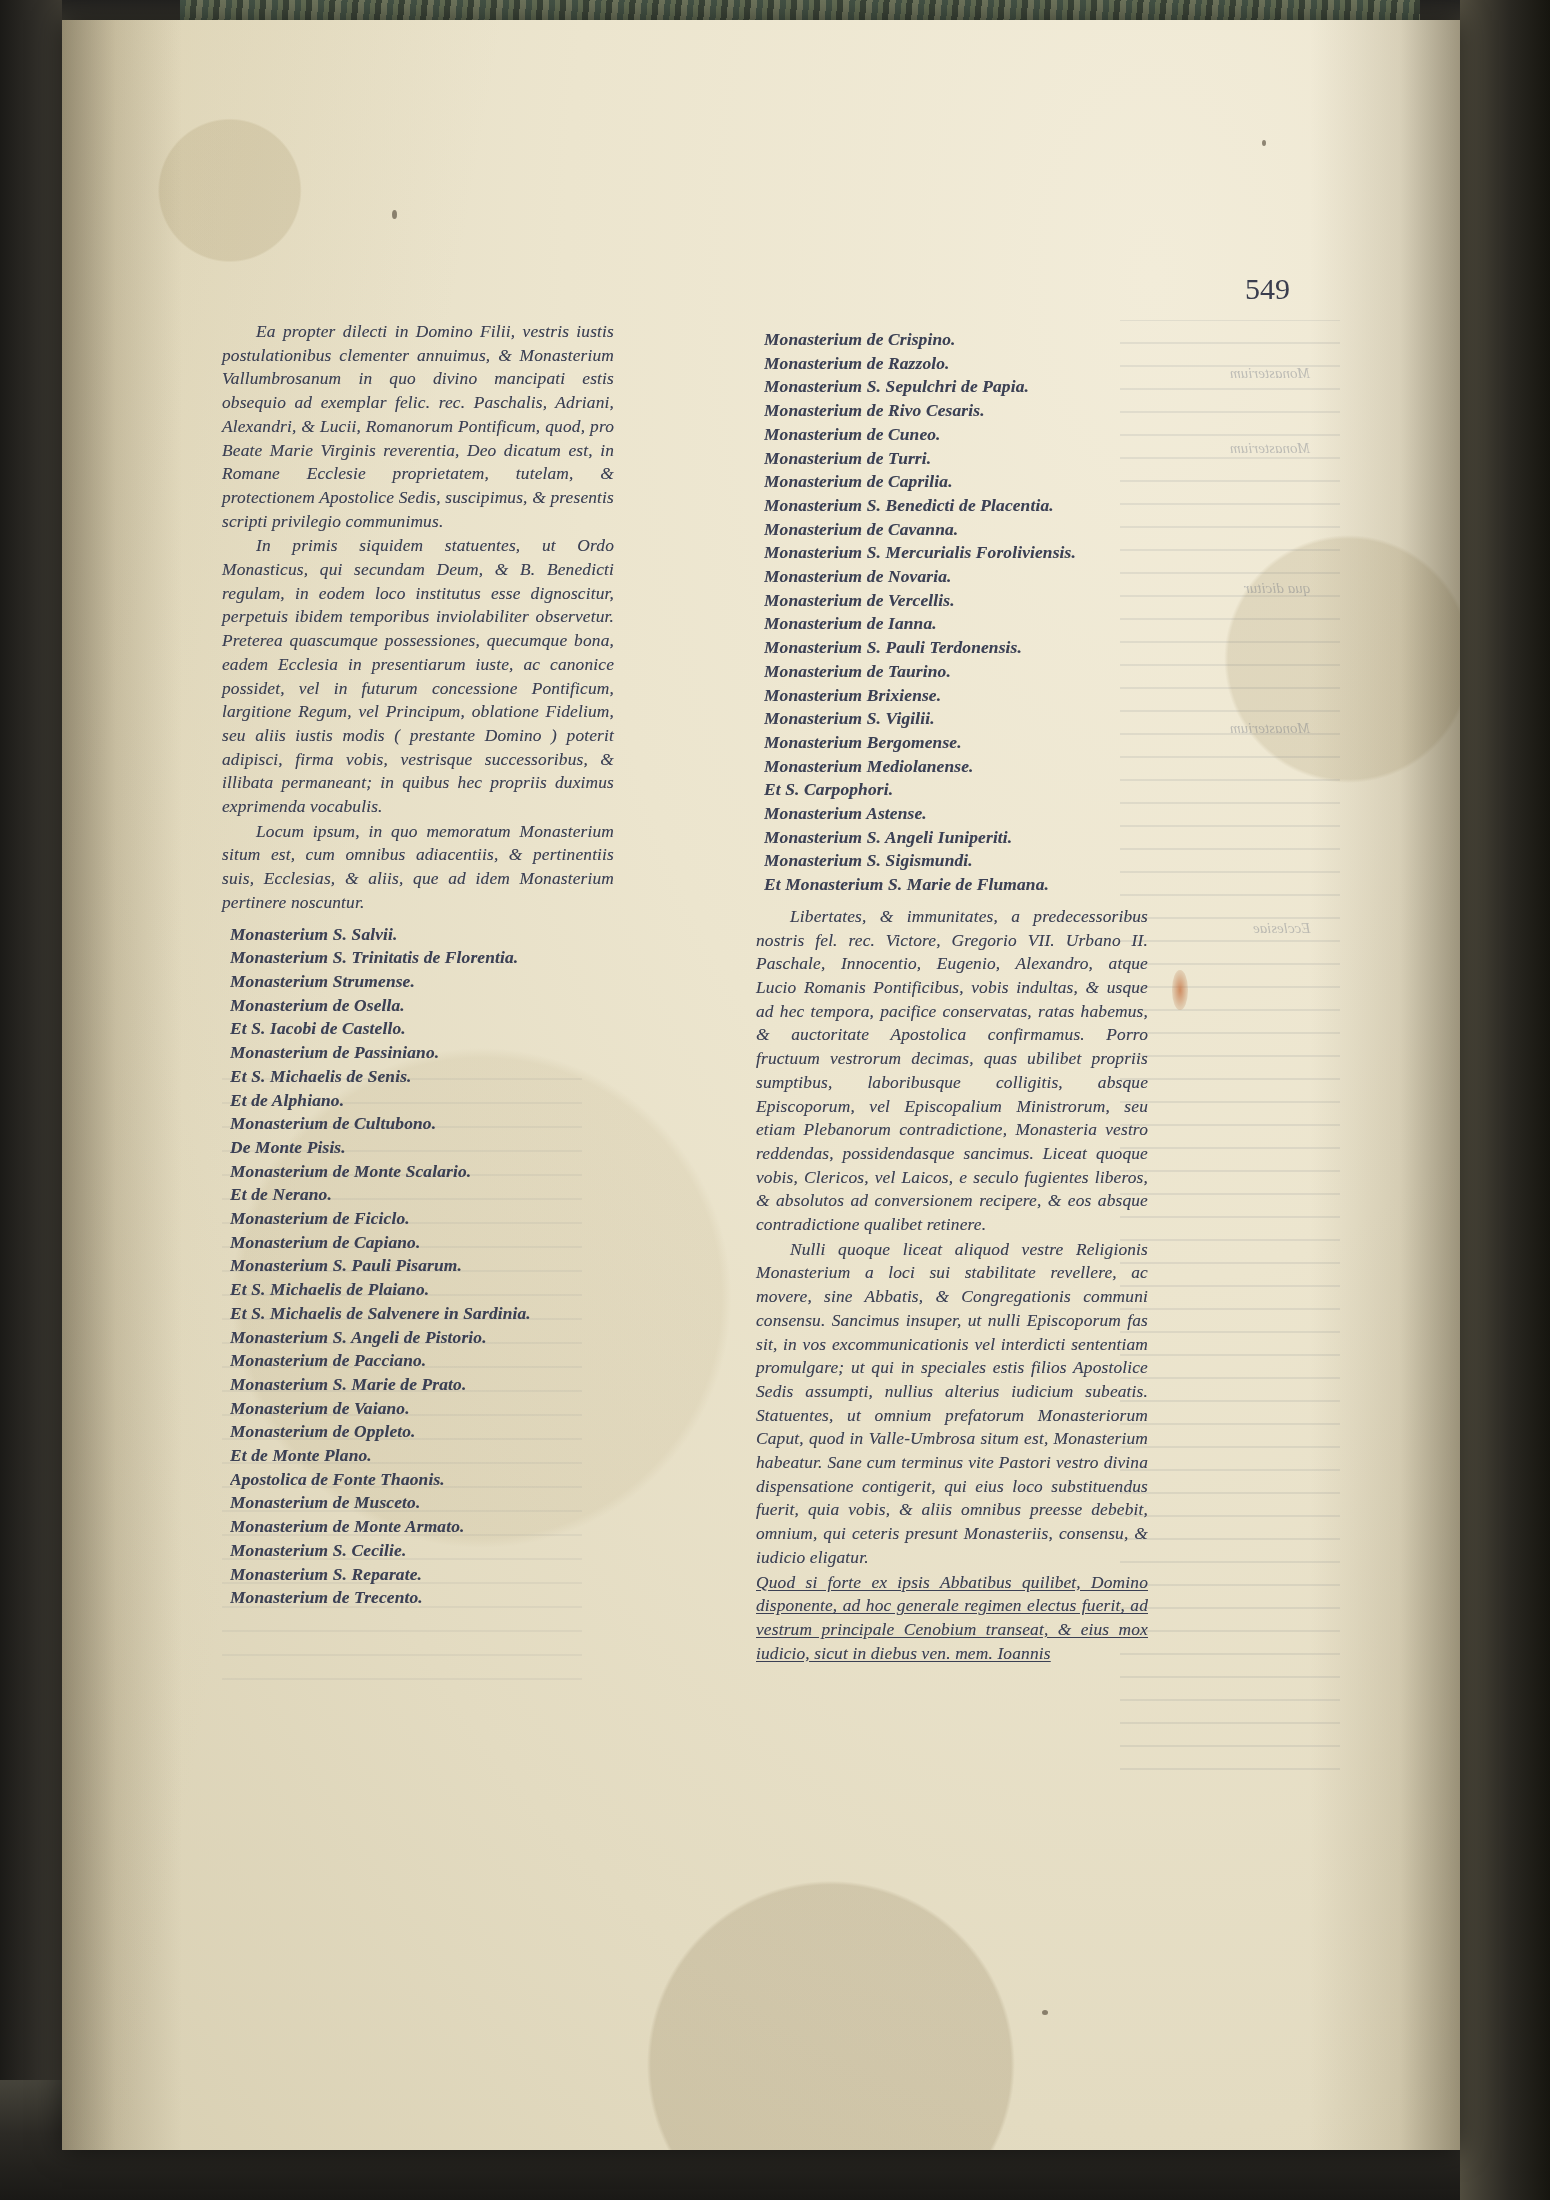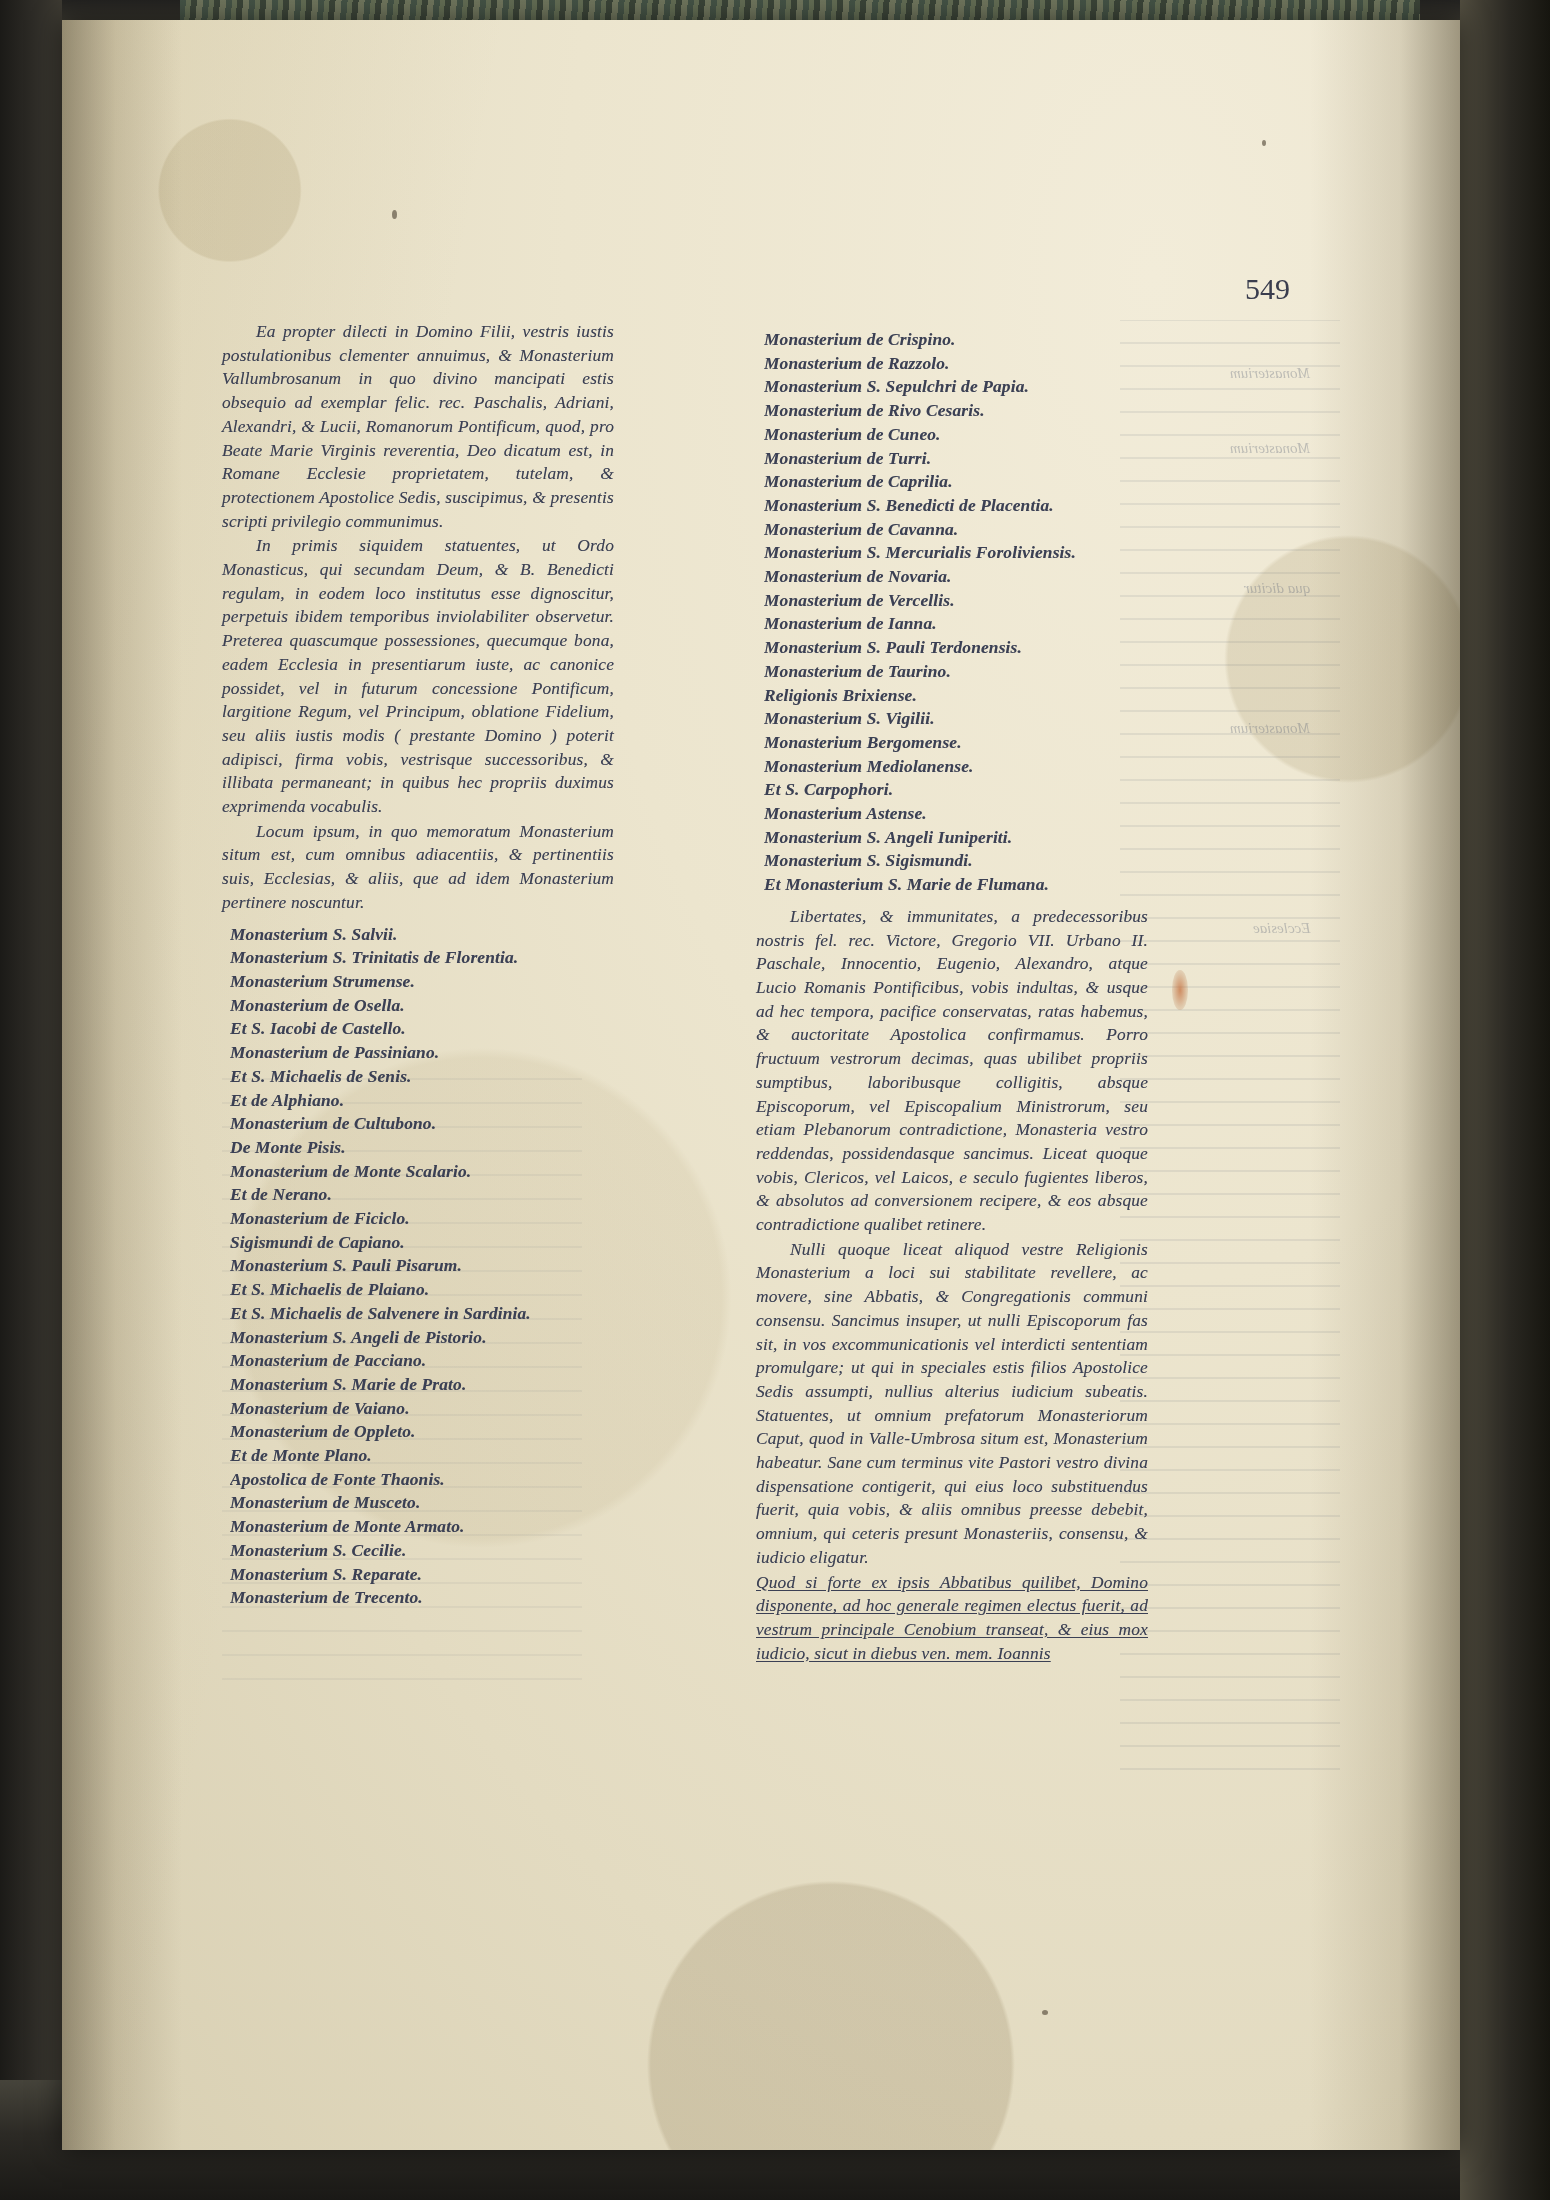--- a/index.html
+++ b/index.html
@@ -245,21 +245,21 @@
           <li>Monasterium de Osella.</li>
           <li>Et S. Iacobi de Castello.</li>
           <li>Monasterium de Passiniano.</li>
           <li>Et S. Michaelis de Senis.</li>
           <li>Et de Alphiano.</li>
           <li>Monasterium de Cultubono.</li>
           <li>De Monte Pisis.</li>
           <li>Monasterium de Monte Scalario.</li>
           <li>Et de Nerano.</li>
           <li>Monasterium de Ficiclo.</li>
-          <li>Sigismundi de Capiano.</li>
+          <li>Monasterium de Capiano.</li>
           <li>Monasterium S. Pauli Pisarum.</li>
           <li>Et S. Michaelis de Plaiano.</li>
           <li>Et S. Michaelis de Salvenere in Sardinia.</li>
           <li>Monasterium S. Angeli de Pistorio.</li>
           <li>Monasterium de Pacciano.</li>
           <li>Monasterium S. Marie de Prato.</li>
           <li>Monasterium de Vaiano.</li>
           <li>Monasterium de Oppleto.</li>
           <li>Et de Monte Plano.</li>
           <li>Apostolica de Fonte Thaonis.</li>
@@ -281,21 +281,21 @@
           <li>Monasterium de Turri.</li>
           <li>Monasterium de Caprilia.</li>
           <li>Monasterium S. Benedicti de Placentia.</li>
           <li>Monasterium de Cavanna.</li>
           <li>Monasterium S. Mercurialis Foroliviensis.</li>
           <li>Monasterium de Novaria.</li>
           <li>Monasterium de Vercellis.</li>
           <li>Monasterium de Ianna.</li>
           <li>Monasterium S. Pauli Terdonensis.</li>
           <li>Monasterium de Taurino.</li>
-          <li>Religionis Brixiense.</li>
+          <li>Monasterium Brixiense.</li>
           <li>Monasterium S. Vigilii.</li>
           <li>Monasterium Bergomense.</li>
           <li>Monasterium Mediolanense.</li>
           <li>Et S. Carpophori.</li>
           <li>Monasterium Astense.</li>
           <li>Monasterium S. Angeli Iuniperiti.</li>
           <li>Monasterium S. Sigismundi.</li>
           <li>Et Monasterium S. Marie de Flumana.</li>
         </ul>
         <p class="para">Libertates, &amp; immunitates, a predecessoribus nostris fel. rec. Victore, Gregorio VII. Urbano II. Paschale, Innocentio, Eugenio, Alexandro, atque Lucio Romanis Pontificibus, vobis indultas, &amp; usque ad hec tempora, pacifice conservatas, ratas habemus, &amp; auctoritate Apostolica confirmamus. Porro fructuum vestrorum decimas, quas ubilibet propriis sumptibus, laboribusque colligitis, absque Episcoporum, vel Episcopalium Ministrorum, seu etiam Plebanorum contradictione, Monasteria vestro reddendas, possidendasque sancimus. Liceat quoque vobis, Clericos, vel Laicos, e seculo fugientes liberos, &amp; absolutos ad conversionem recipere, &amp; eos absque contradictione qualibet retinere.</p>

